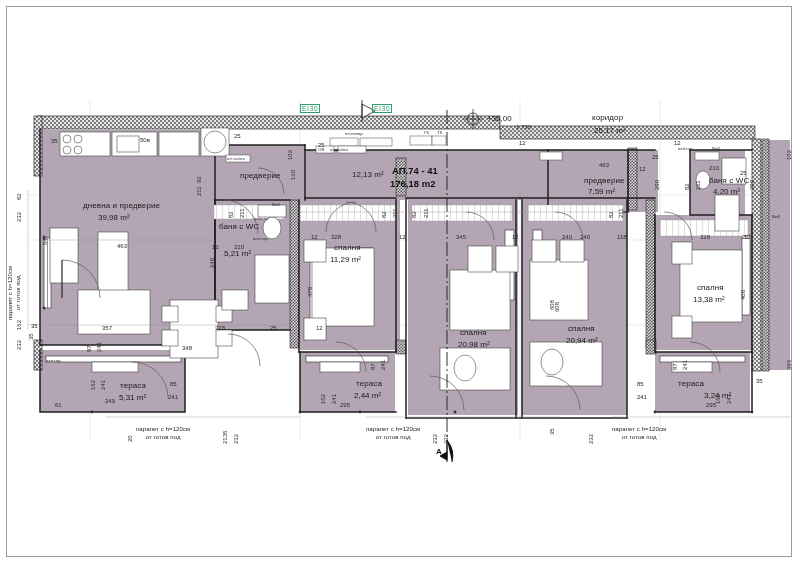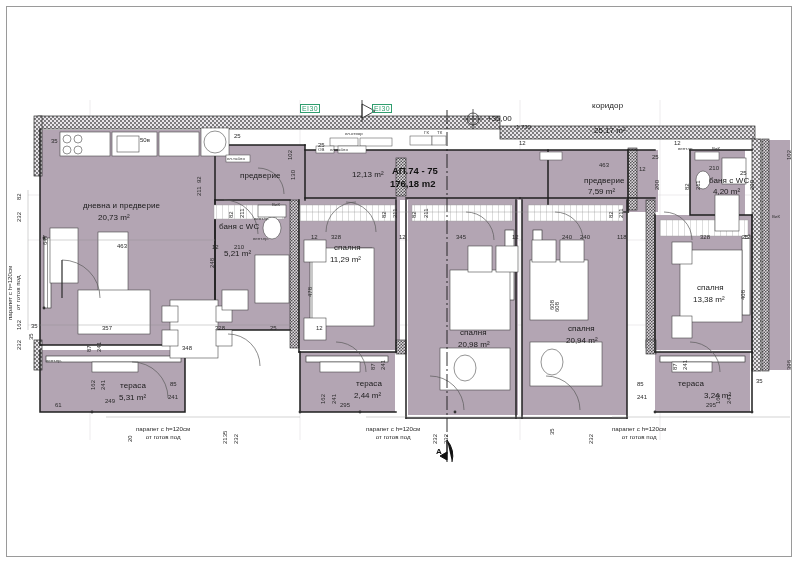--- a/index.html
+++ b/index.html
@@ -310,32 +310,32 @@
   </svg>
 
   <div class="lbl green" style="left:300px;top:104px;">EI30</div>
   <div class="lbl green" style="left:372px;top:104px;">EI30</div>
 
   <div class="lbl elev" style="left:487px;top:114px;">+36,00</div>
 
   <div class="lbl dim" style="left:516px;top:124px;">1 739</div>
 
   <div class="lbl apt-sub" style="left:352px;top:170px;">12,13 m²</div>
-  <div class="lbl apt-title" style="left:392px;top:165px;">АП.74 - 75</div>
+  <div class="lbl apt-title" style="left:392px;top:165px;">АП.74 - 41</div>
   <div class="lbl apt-area" style="left:390px;top:178px;">176,18 m2</div>
 
   <div class="lbl room-name" style="left:83px;top:201px;">дневна и предверие</div>
-  <div class="lbl room-area" style="left:98px;top:213px;">20,73 m²</div>
+  <div class="lbl room-area" style="left:98px;top:213px;">39,98 m²</div>
 
   <div class="lbl room-name" style="left:240px;top:171px;">предверие</div>
 
   <div class="lbl room-name" style="left:219px;top:222px;">баня с WC</div>
   <div class="lbl room-area" style="left:224px;top:233px;margin-top:16px;">5,21 m²</div>
 
-  <div class="lbl room-name" style="left:592px;top:101px;">коридор</div>
+  <div class="lbl room-name" style="left:592px;top:113px;">коридор</div>
   <div class="lbl room-area" style="left:594px;top:126px;">25,17 m²</div>
 
   <div class="lbl room-name" style="left:584px;top:176px;">предверие</div>
   <div class="lbl room-area" style="left:588px;top:187px;">7,59 m²</div>
 
   <div class="lbl room-name" style="left:709px;top:176px;">баня с WC</div>
   <div class="lbl room-area" style="left:713px;top:187px;">4,20 m²</div>
 
   <div class="lbl room-name" style="left:334px;top:243px;">спалня</div>
   <div class="lbl room-area" style="left:330px;top:255px;">11,29 m²</div>

